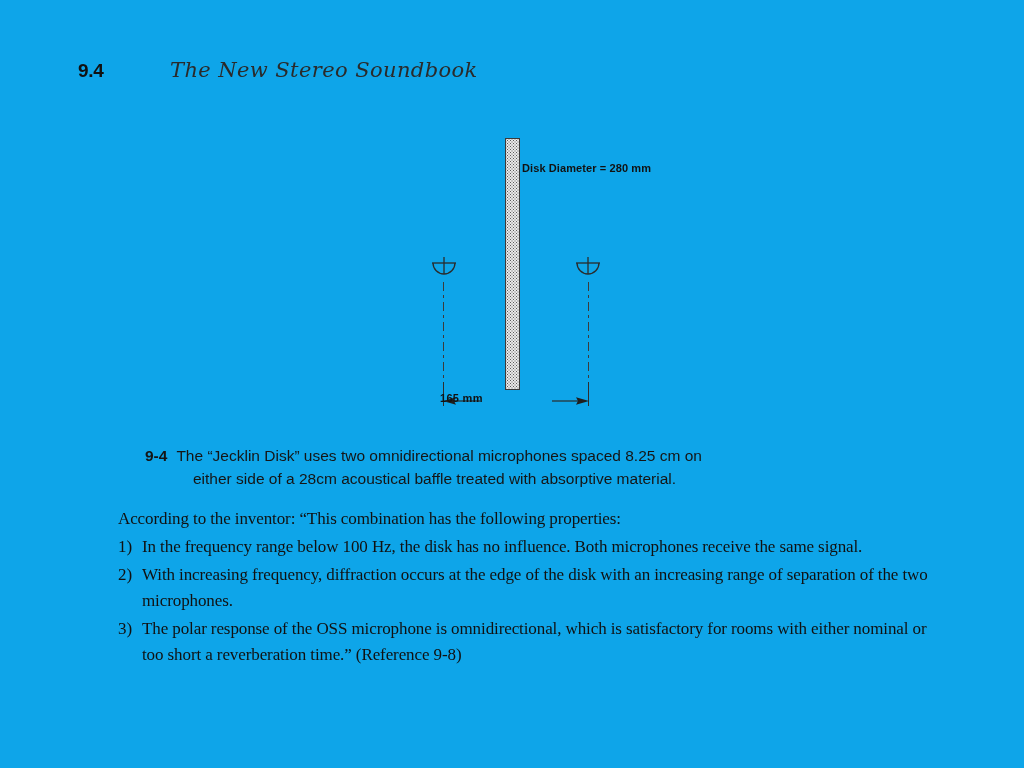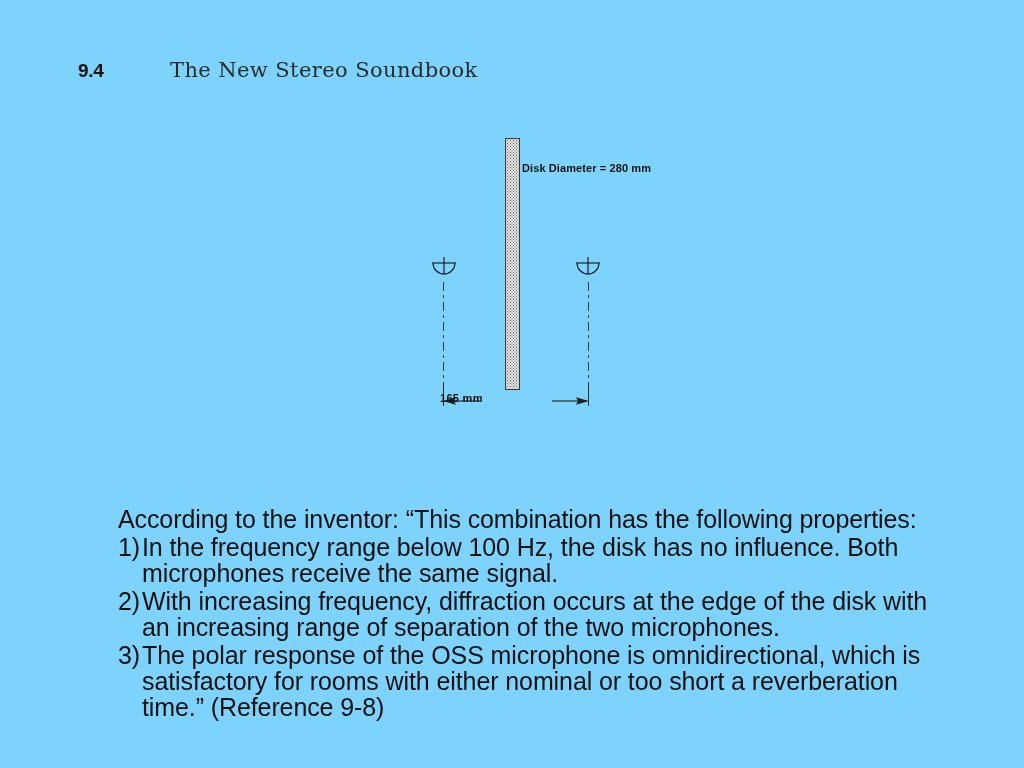--- a/index.html
+++ b/index.html
@@ -13,21 +13,21 @@
     height: 768px;
     position: relative;
     overflow: hidden;
     font-family: "Liberation Serif", serif;
     color: #1a1a1a;
   }
 
   .page {
     position: absolute;
     inset: 0;
-    background: #7dd3fc;
+    background: #0ea5e9;
   }
 
   
   .runhead {
     position: absolute;
     left: 0;
     top: 60px;
     width: 1024px;
     height: 36px;
   }
@@ -39,20 +39,21 @@
     font-weight: bold;
     font-size: 19px;
     letter-spacing: -0.3px;
     color: #111;
   }
   .runhead-title {
     position: absolute;
     left: 170px;
     top: -2px;
     font-family: "DejaVu Serif", serif;
+    font-style: italic;
     font-size: 21px;
     letter-spacing: 0.4px;
     color: #2a2a2a;
   }
 
   
   .figure {
     position: absolute;
     left: 0;
     top: 120px;
@@ -180,22 +181,22 @@
   .caption-first-line {
     padding-left: 0;
   }
 
   
   .body {
     position: absolute;
     left: 118px;
     top: 506px;
     width: 820px;
-    font-family: Liberation Sans, sans-serif;
-    font-size: 25px;
+    font-family: Liberation Serif, serif;
+    font-size: 17px;
     line-height: 26px;
     color: #111;
     letter-spacing: -0.1px;
   }
   .body p {
     margin: 0 0 2px 0;
   }
   .body .listitem {
     display: flex;
     margin: 0 0 2px 0;
@@ -251,20 +252,28 @@
         <line x1="14" y1="7" x2="40" y2="7" stroke="#2b2b2b" stroke-width="1.2"></line>
         <polygon points="3,7 16,3.2 14,7 16,10.8" fill="#1f1f1f"></polygon>
         <line x1="112" y1="7" x2="138" y2="7" stroke="#2b2b2b" stroke-width="1.2"></line>
         <polygon points="149,7 136,3.2 138,7 136,10.8" fill="#1f1f1f"></polygon>
       </svg>
     </div>
 
     <div class="dim-label">165 mm</div>
   </div>
 
+  <div class="caption">
+    <div class="caption-first-line">
+      <span class="caption-num">9-4</span><span class="caption-text">The “Jecklin Disk” uses two omnidirectional microphones spaced 8.25 cm on</span>
+    </div>
+    <div class="caption-body" style="margin-top:0;">
+      <span>either side of a 28cm acoustical baffle treated with absorptive material.</span>
+    </div>
+  </div>
 
   <div class="body">
     <p>According to the inventor: “This combination has the following properties:</p>
 
     <div class="listitem">
       <span class="marker">1)</span>
       <span class="itemtext">In the frequency range below 100 Hz, the disk has no influence. Both microphones receive the same signal.</span>
     </div>
 
     <div class="listitem">

